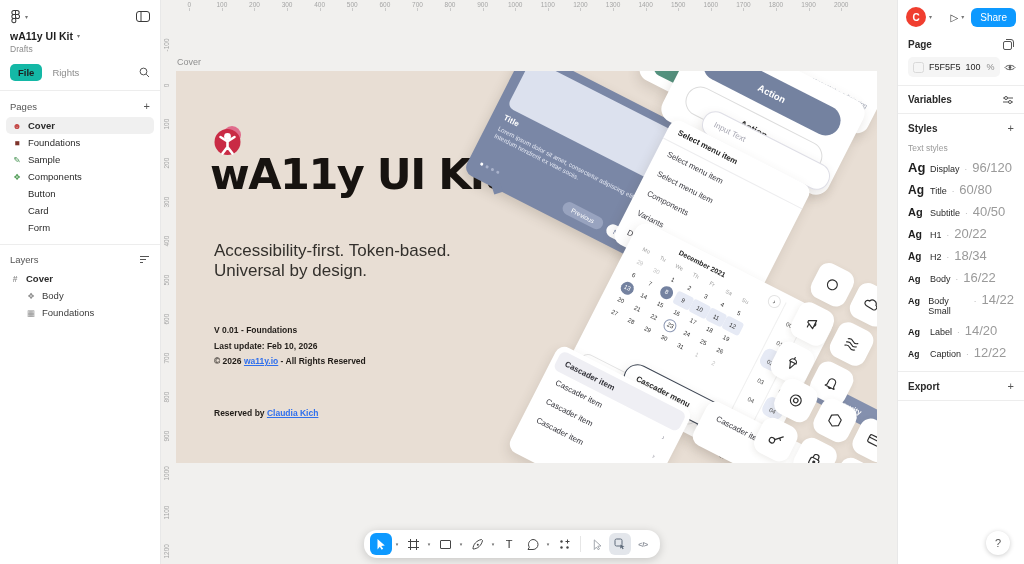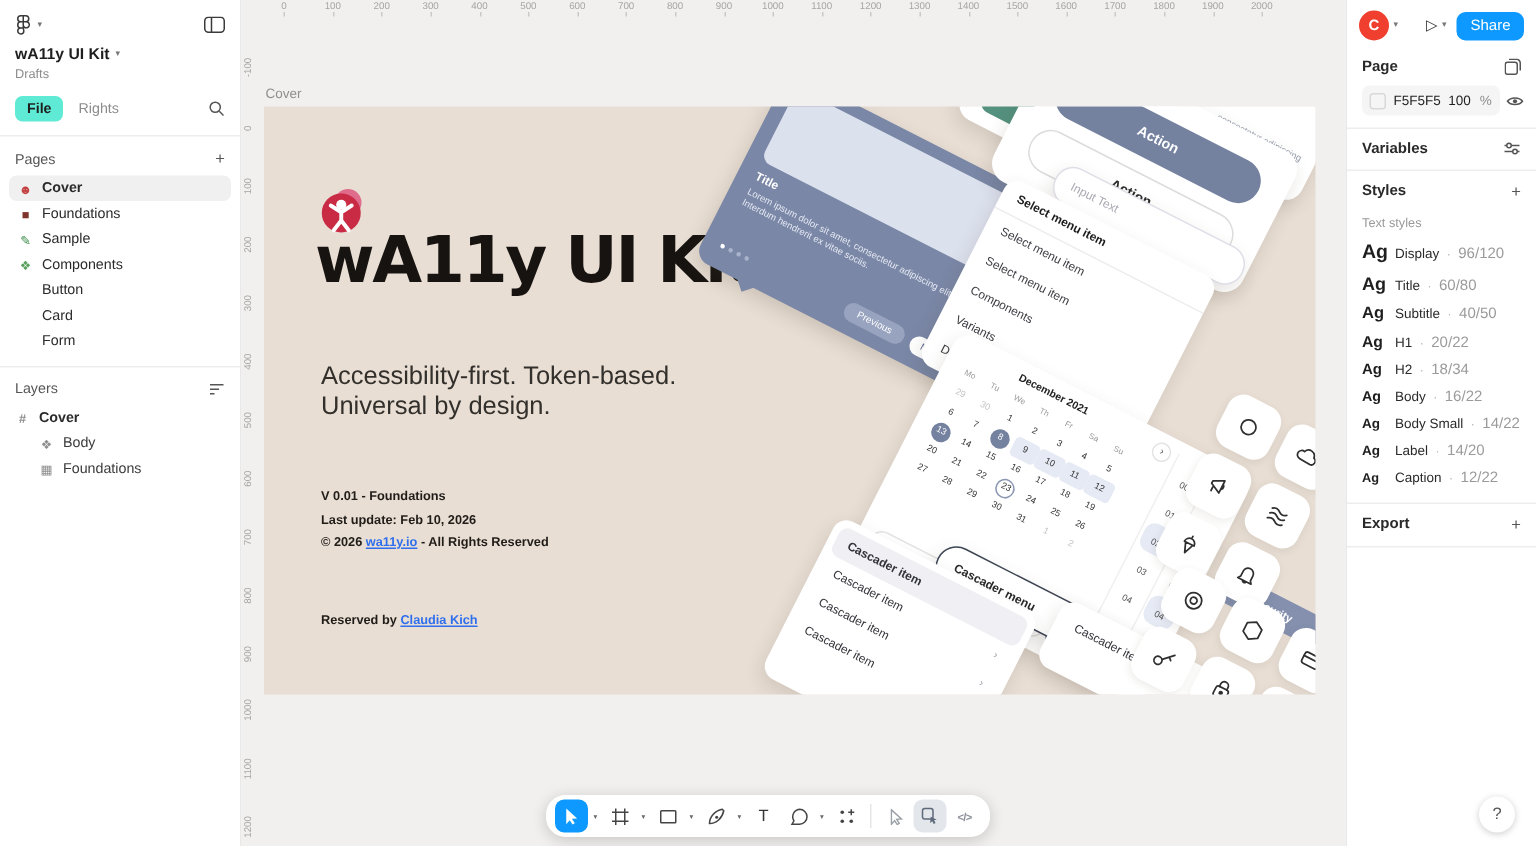--- a/index.html
+++ b/index.html
@@ -82,21 +82,21 @@
   .tile svg{stroke:#2F2F2F;fill:none;stroke-width:1.3;stroke-linecap:round;stroke-linejoin:round}
 
   
   .ls{position:absolute;left:0;top:0;bottom:0;width:161px;background:#fff;border-right:1px solid #E8E8E8;z-index:10}
   .ls-head{display:flex;align-items:center;gap:4px;padding:9px 10px 2px}
   .ls-toggle{margin-left:auto}
   .ls-title-row{display:flex;align-items:center;gap:4px;padding:4px 10px 0}
   .ls-title{font-size:10.5px;font-weight:700;color:#1E1E1E}
   .ls-loc{padding:2px 10px 8px;font-size:8.5px;color:#8C8C8C}
   .ls-tabs{display:flex;align-items:center;gap:10px;padding:2px 10px 9px;border-bottom:1px solid #EDEDED}
-  .file-pill{background:#5eead4;border-radius:5px;padding:3px 8px;font-size:9.5px;font-weight:600;color:#1E1E1E}
+  .file-pill{background:#14b8a6;border-radius:5px;padding:3px 8px;font-size:9.5px;font-weight:600;color:#1E1E1E}
   .assets-tab{font-size:9.5px;color:#8C8C8C}
   .ls-search{margin-left:auto}
   .ls-sec-head{display:flex;justify-content:space-between;align-items:center;padding:9px 10px 5px;font-size:9.5px;font-weight:500;color:#555}
   .plus{font-size:11px;color:#555;font-weight:400}
   .page-row{display:flex;align-items:center;gap:6px;height:17px;margin:0 6px;padding:0 6px;border-radius:5px;font-size:9.5px;color:#2A2A2A}
   .page-row.selected{background:#F0F0F0;font-weight:600}
   .p-ico{width:10px;font-size:8.5px;text-align:center}
   .pages-list .page-row:nth-child(1) .p-ico{color:#C2403F}
   .pages-list .page-row:nth-child(2) .p-ico{color:#7E342B}
   .pages-list .page-row:nth-child(3) .p-ico{color:#3E8E4B}
@@ -111,33 +111,33 @@
   .rp{position:absolute;right:0;top:0;bottom:0;width:127px;background:#fff;border-left:1px solid #E8E8E8;z-index:10}
   .rp-head{display:flex;align-items:center;gap:3px;padding:7px 8px 4px}
   .avatar{width:20px;height:20px;border-radius:50%;background:#F03E2F;color:#fff;font-size:10px;font-weight:700;display:flex;align-items:center;justify-content:center}
   .play{margin-left:auto;font-size:10px;color:#333}
   .share-btn{background:#0D99FF;color:#fff;border-radius:6px;padding:4px 9px;font-size:10px;font-weight:500;margin-left:4px}
   .rp-tabs{display:flex;align-items:center;gap:8px;padding:2px 8px 8px;border-bottom:1px solid #EDEDED}
   .tab-design{background:#F0F0F0;border-radius:6px;padding:3px 7px;font-size:9.5px;font-weight:600;color:#1E1E1E}
   .tab-proto{font-size:9.5px;color:#8C8C8C}
   .zoom-ctl{margin-left:auto;display:flex;align-items:center;gap:2px;font-size:9px;color:#444}
   .rp-section{padding:8px 10px;border-bottom:1px solid #EDEDED}
-  .rp-sec-head{display:flex;justify-content:space-between;align-items:flex-start;font-size:10px;font-weight:600;color:#2A2A2A}
+  .rp-sec-head{display:flex;justify-content:space-between;align-items:flex-end;font-size:10px;font-weight:600;color:#2A2A2A}
   .color-row{margin-top:7px;display:flex;align-items:center;gap:4px}
   .color-pill{flex:1;display:flex;align-items:center;gap:5px;background:#F5F5F5;border-radius:5px;height:20px;padding:0 5px}
   .swatch{width:11px;height:11px;border-radius:2.5px;background:#F5F5F5;border:1px solid #D9D9D9}
   .hex{font-size:9px;color:#1E1E1E;flex:1}
   .opacity-val{font-size:9px;color:#1E1E1E}
   .opacity-pct{font-size:9px;color:#8C8C8C;margin-left:1px}
   .ts-label{font-size:8.5px;color:#9A9A9A;margin:9px 0 3px}
   .ts-row{display:flex;align-items:baseline;gap:5px;padding:3.5px 0}
   .ag{font-weight:700;color:#1E1E1E;width:17px}
   .ts-name{font-size:9px;color:#2A2A2A}
   .ts-dot{font-size:8px;color:#B5B5B5}
-  .ts-spec{font-size:10px;color:#9A9A9A}
+  .ts-spec{font-size:13px;color:#9A9A9A}
   .ts-list .ts-row:nth-child(1) .ag{font-size:13px}
   .ts-list .ts-row:nth-child(2) .ag{font-size:12px}
   .ts-list .ts-row:nth-child(3) .ag{font-size:11px}
   .ts-list .ts-row:nth-child(4) .ag{font-size:10.5px}
   .ts-list .ts-row:nth-child(5) .ag{font-size:10px}
   .ts-list .ts-row:nth-child(6) .ag{font-size:9.5px}
   .ts-list .ts-row:nth-child(7) .ag{font-size:9px}
   .ts-list .ts-row:nth-child(8) .ag{font-size:9px}
   .ts-list .ts-row:nth-child(9) .ag{font-size:8.5px}
 

